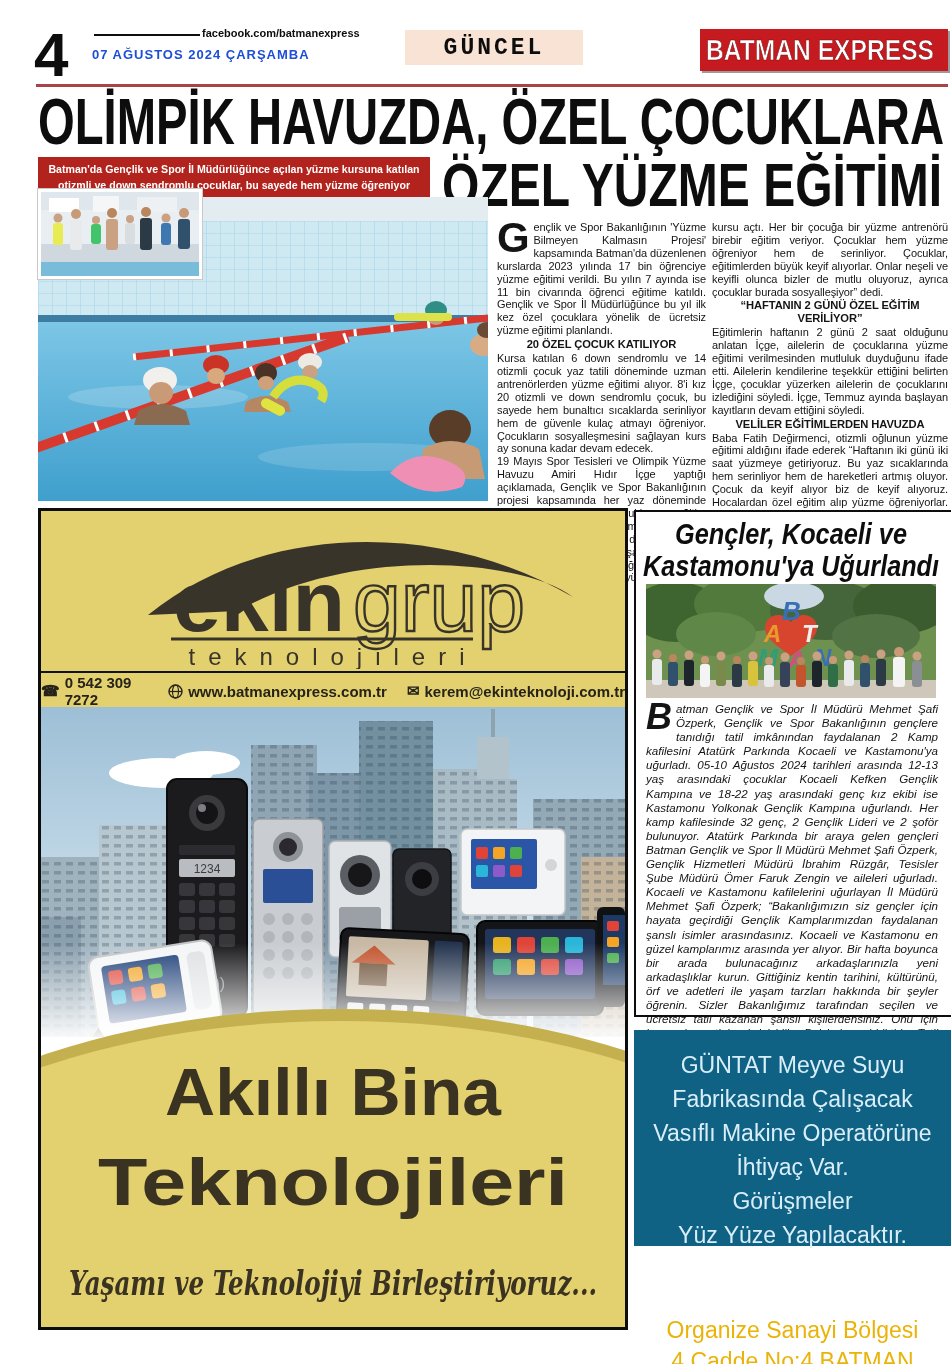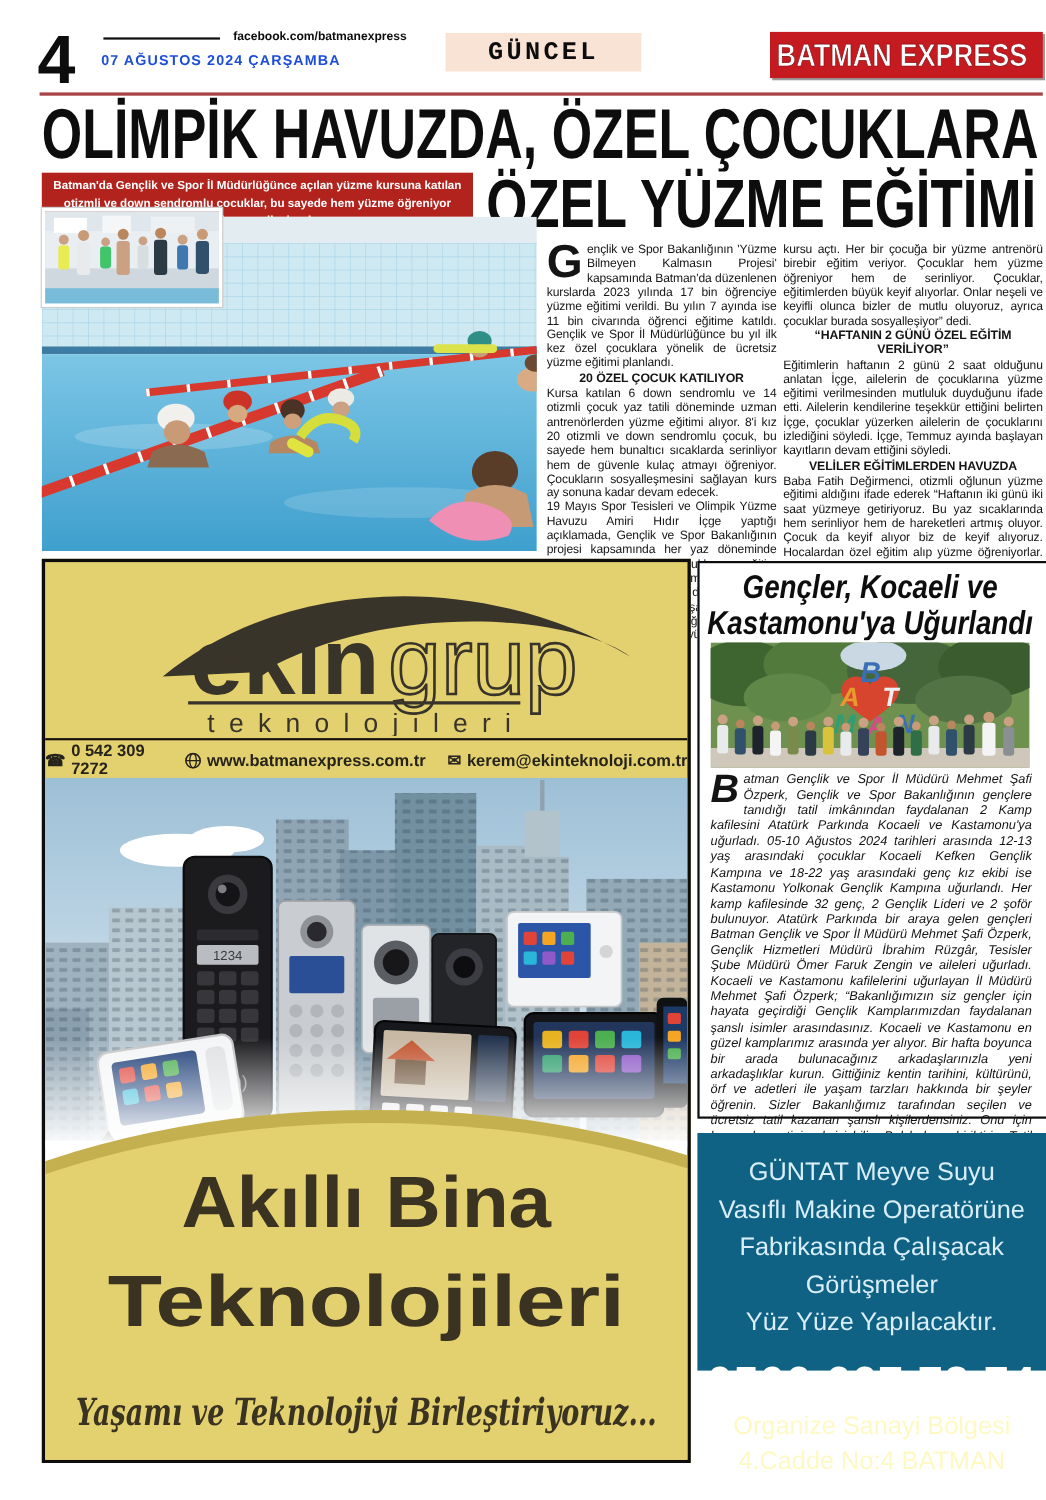--- a/index.html
+++ b/index.html
@@ -29,30 +29,30 @@
   
   .ekin-box{border:3px solid #0d0d0d;background:#e3d06e;box-sizing:border-box;overflow:hidden;}
   .contact-row{display:flex;justify-content:center;align-items:center;gap:20px;font-size:15px;font-weight:bold;color:#26231a;}
   .contact-item{display:flex;align-items:center;gap:5px;}
   .contact-icon{font-size:15px;}
   .ekin-divider{height:2px;background:#14120c;}
   
   .guntat-box{background:#0f6284;color:#d9eef9;text-align:center;box-sizing:border-box;padding-top:18px;}
   .guntat-line{font-size:23px;line-height:34px;}
   .guntat-phone{font-size:41px;font-weight:bold;color:#ffffff;margin-top:16px;letter-spacing:1px;}
-  .guntat-addr{font-size:23px;line-height:31px;color:#fef9c3;}
+  .guntat-addr{font-size:23px;line-height:31px;color:#eab308;}
 </style>
 </head>
 <body>
 
 <div id="page">
 
   <div class="abs page-num" style="left:34px;top:24px;">4</div>
   <div class="abs fb-line" style="left:94px;top:34px;width:106px;"></div>
-  <div class="abs fb-text" style="left:212px;top:27px;">facebook.com/batmanexpress</div>
+  <div class="abs fb-text" style="left:202px;top:27px;">facebook.com/batmanexpress</div>
   <div class="abs date-text" style="left:92px;top:47px;">07 AĞUSTOS 2024 ÇARŞAMBA</div>
 
   <div class="abs section-box" style="left:405px;top:30px;width:178px;height:35px;">
     <span>GÜNCEL</span>
   </div>
 
   <div class="abs brand-box" style="left:700px;top:29px;width:248px;height:42px;">
     <svg width="240" height="38">
       <text x="120" y="29" text-anchor="middle" textLength="228" lengthAdjust="spacingAndGlyphs" font-family="Liberation Sans, sans-serif" font-size="29" font-weight="bold" fill="#ffffff" stroke="#7d0d10" stroke-width="0.6">BATMAN EXPRESS</text>
     </svg>
@@ -493,22 +493,23 @@
       </g>
     </svg>
     <div class="abs a2-body" style="left:10px;top:190px;width:292px;height:308px;">
       <span class="dropcap2">B</span>
       <span>atman Gençlik ve Spor İl Müdürü Mehmet Şafi Özperk, Gençlik ve Spor Bakanlığının gençlere tanıdığı tatil imkânından faydalanan 2 Kamp kafilesini Atatürk Parkında Kocaeli ve Kastamonu'ya uğurladı. 05-10 Ağustos 2024 tarihleri arasında 12-13 yaş arasındaki çocuklar Kocaeli Kefken Gençlik Kampına ve 18-22 yaş arasındaki genç kız ekibi ise Kastamonu Yolkonak Gençlik Kampına uğurlandı. Her kamp kafilesinde 32 genç, 2 Gençlik Lideri ve 2 şoför bulunuyor. Atatürk Parkında bir araya gelen gençleri Batman Gençlik ve Spor İl Müdürü Mehmet Şafi Özperk, Gençlik Hizmetleri Müdürü İbrahim Rüzgâr, Tesisler Şube Müdürü Ömer Faruk Zengin ve aileleri uğurladı. Kocaeli ve Kastamonu kafilelerini uğurlayan İl Müdürü Mehmet Şafi Özperk; “Bakanlığımızın siz gençler için hayata geçirdiği Gençlik Kamplarımızdan faydalanan şanslı isimler arasındasınız. Kocaeli ve Kastamonu en güzel kamplarımız arasında yer alıyor. Bir hafta boyunca bir arada bulunacağınız arkadaşlarınızla yeni arkadaşlıklar kurun. Gittiğiniz kentin tarihini, kültürünü, örf ve adetleri ile yaşam tarzları hakkında bir şeyler öğrenin. Sizler Bakanlığımız tarafından seçilen ve ücretsiz tatil kazanan şanslı kişilerdensiniz. Onu için bunun kıymetini çok iyi bilin. Bol bol anı biriktirin. Tatil boyunca cep telefonlarınızı kapatın. Yolunuz ve bahtınız açık olsun” diye konuştu.</span>
     </div>
   </div>
 
   <div class="abs guntat-box" style="left:634px;top:1030px;width:317px;height:216px;">
     <div class="guntat-line">GÜNTAT Meyve Suyu</div>
+    <div class="guntat-line">Fabrikasında Çalışacak</div>
     <div class="guntat-line">Vasıflı Makine Operatörüne</div>
-    <div class="guntat-line">Fabrikasında Çalışacak</div>
+    <div class="guntat-line">İhtiyaç Var.</div>
     <div class="guntat-line">Görüşmeler</div>
     <div class="guntat-line">Yüz Yüze Yapılacaktır.</div>
     <div class="guntat-phone">0506 667 72 74</div>
     <div class="guntat-addr">Organize Sanayi Bölgesi</div>
     <div class="guntat-addr">4.Cadde No:4 BATMAN</div>
   </div>
 
 </div>
 
 </body></html>

